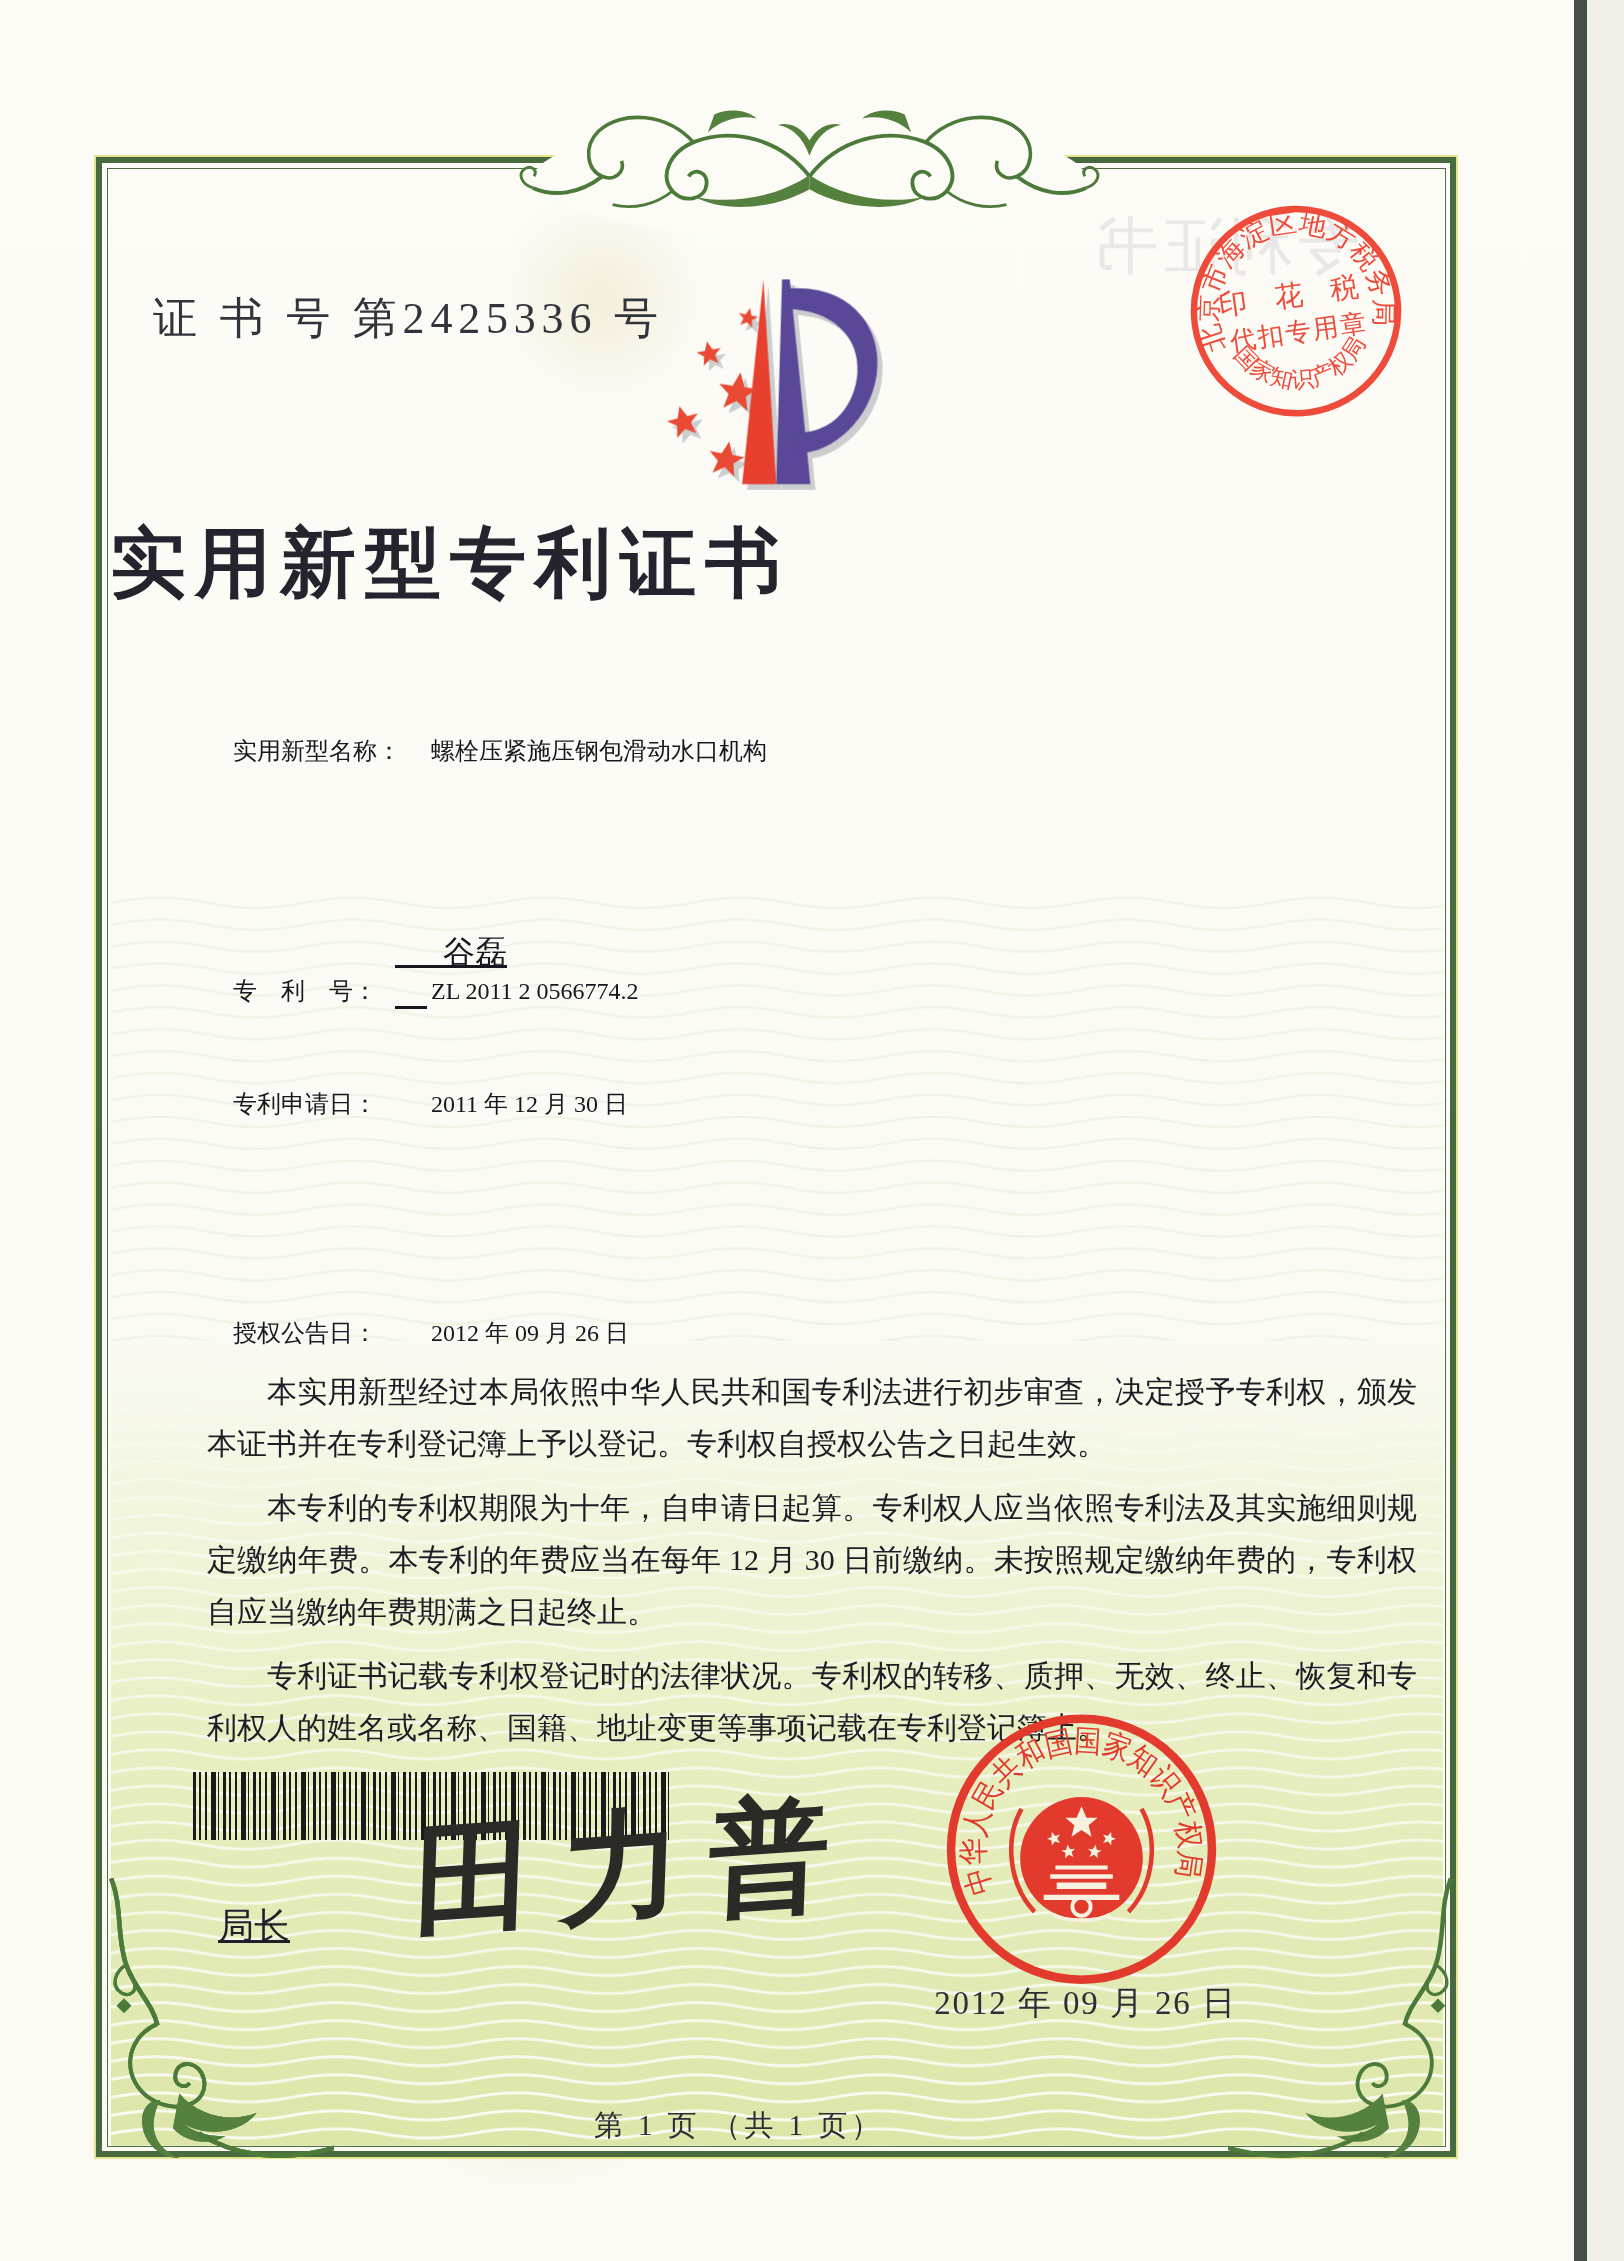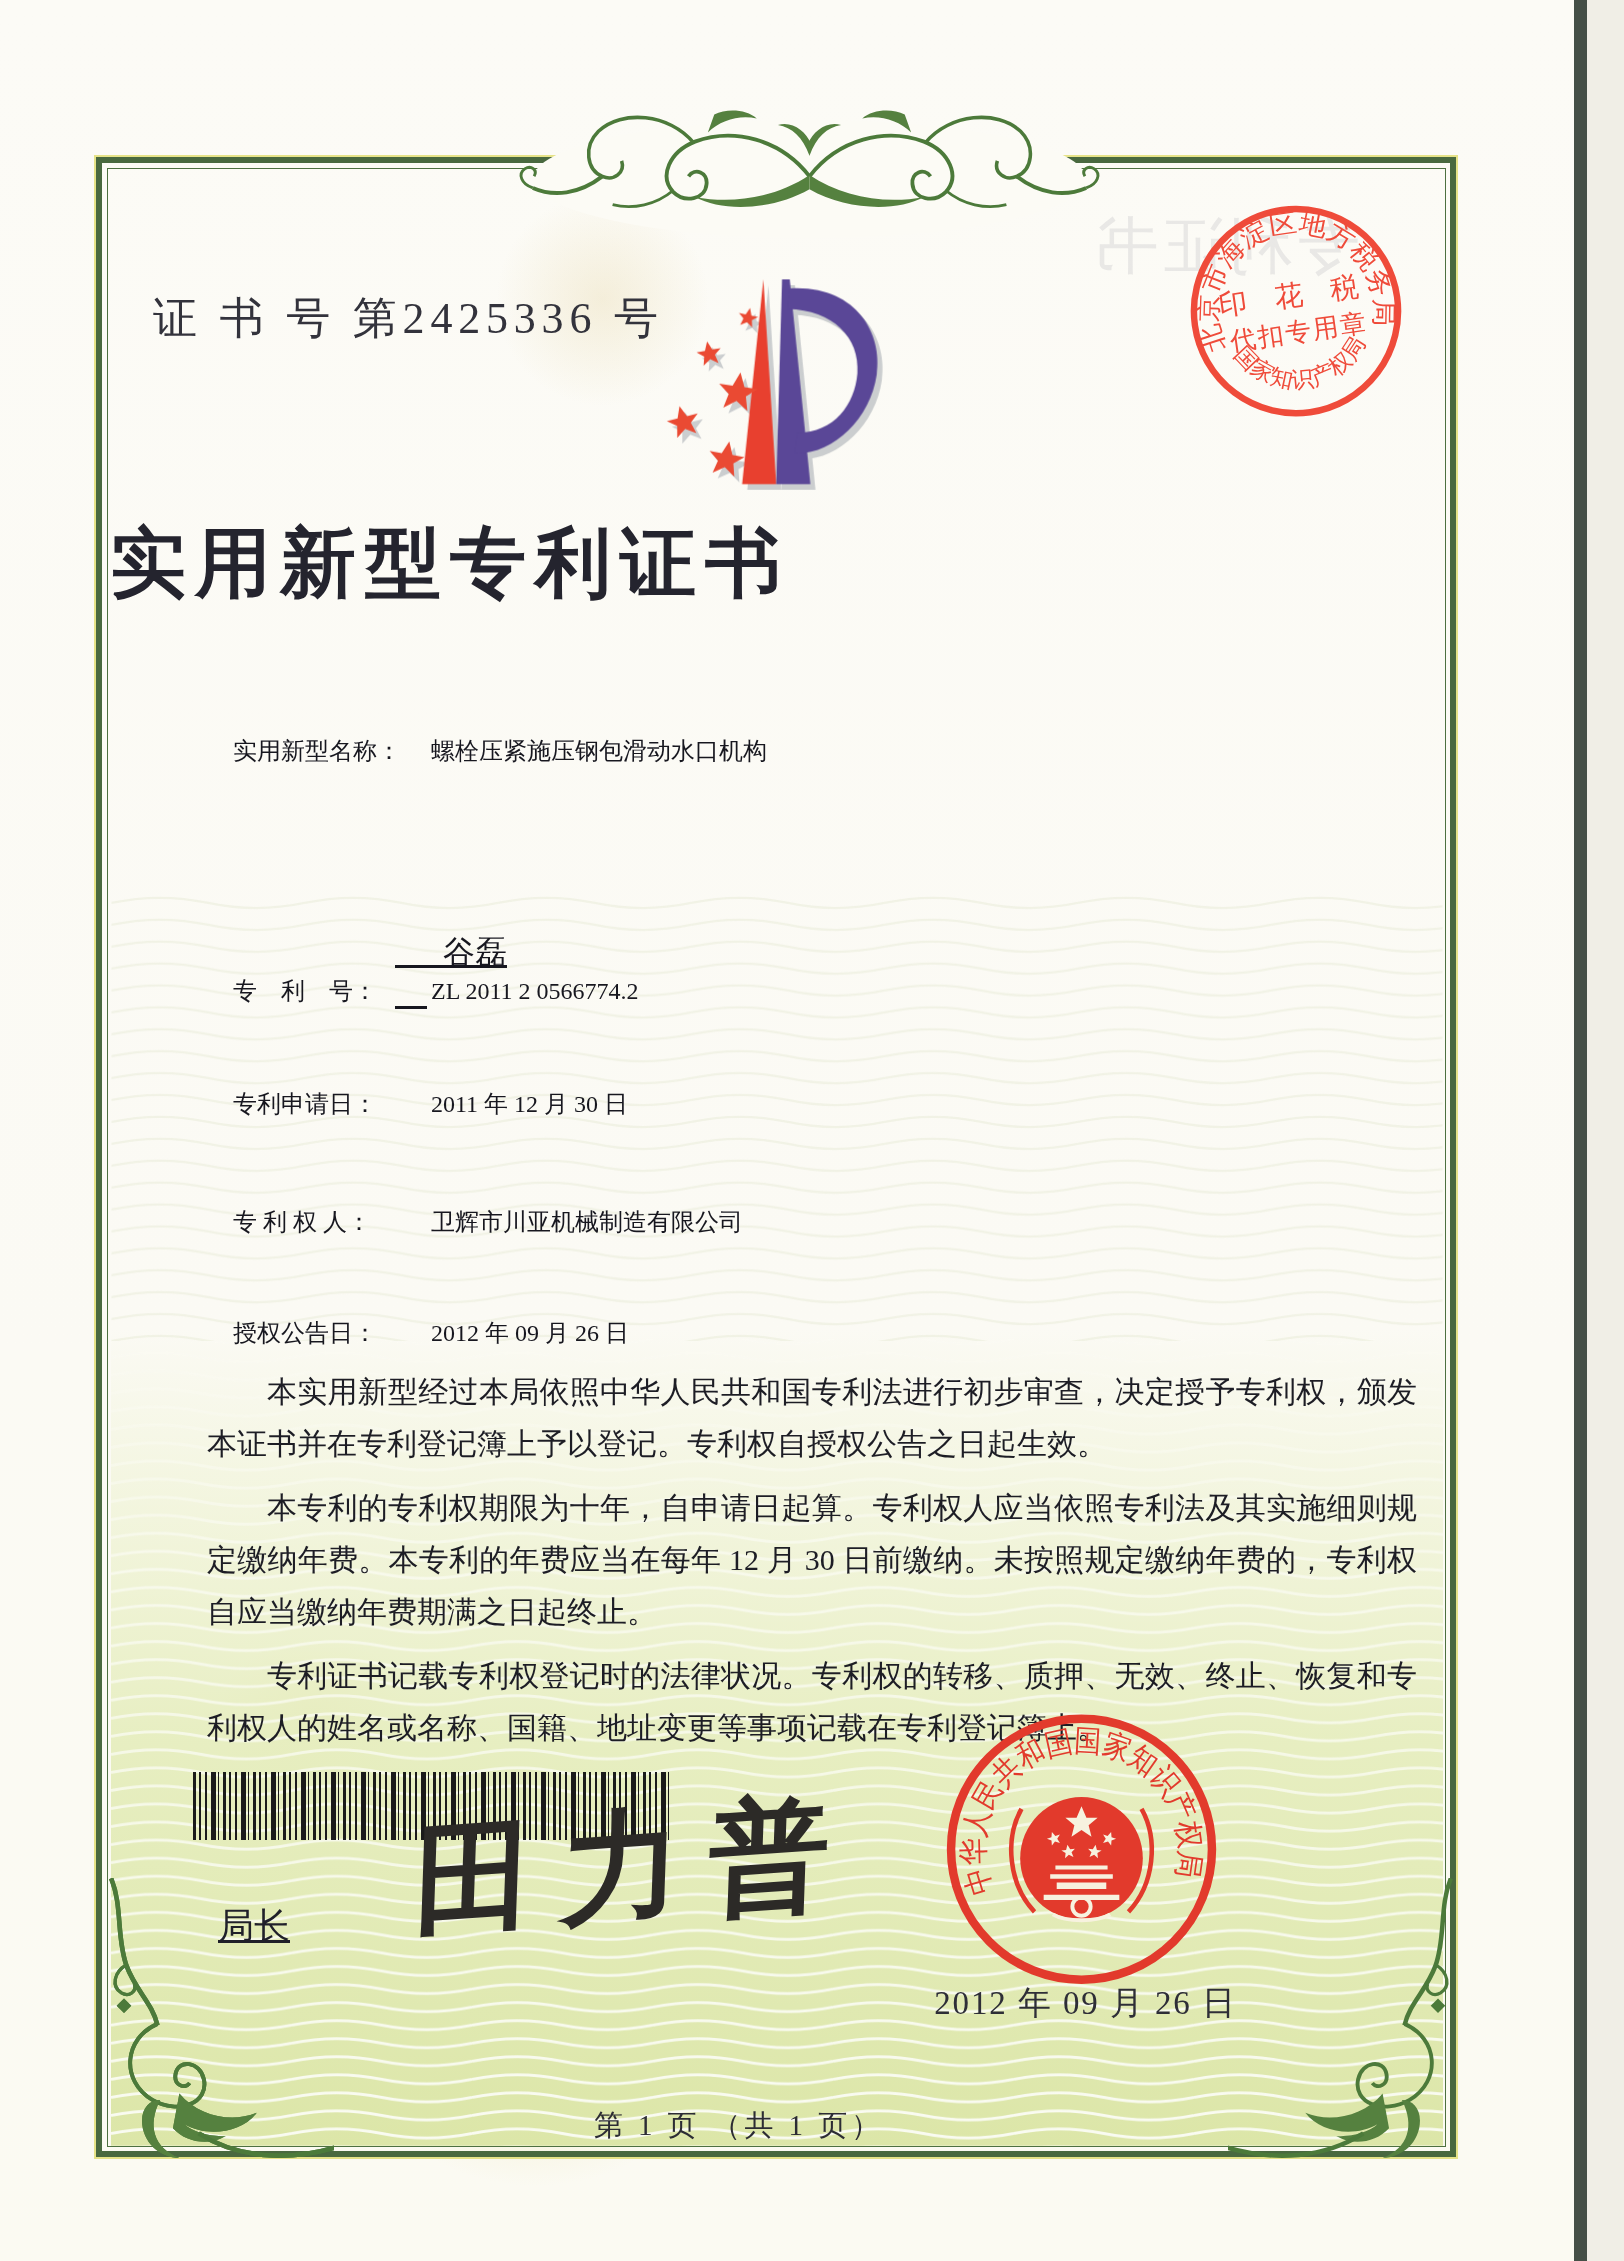--- a/index.html
+++ b/index.html
@@ -202,23 +202,20 @@
       <span class="flabel">实用新型名称：</span><span class="fvalue">螺栓压紧施压钢包滑动水口机构</span>
     </div>
     <div class="f-cont" style="top:894px">
       <span class="fvalue">谷磊</span>
     </div>
     <div class="field" style="top:948px">
       <span class="flabel">专　利　号：</span><span class="fvalue">ZL 2011 2 0566774.2</span>
     </div>
     <div class="field" style="top:1061px">
       <span class="flabel">专利申请日：</span><span class="fvalue">2011 年 12 月 30 日</span>
-    </div>
-    <div class="field" style="top:1179px">
-      <span class="flabel">专 利 权 人：</span><span class="fvalue">卫辉市川亚机械制造有限公司</span>
     </div>
     <div class="field" style="top:1290px">
       <span class="flabel">授权公告日：</span><span class="fvalue">2012 年 09 月 26 日</span>
     </div>
 
     <div class="paras">
       <p>本实用新型经过本局依照中华人民共和国专利法进行初步审查，决定授予专利权，颁发本证书并在专利登记簿上予以登记。专利权自授权公告之日起生效。</p>
       <p>本专利的专利权期限为十年，自申请日起算。专利权人应当依照专利法及其实施细则规定缴纳年费。本专利的年费应当在每年 12 月 30 日前缴纳。未按照规定缴纳年费的，专利权自应当缴纳年费期满之日起终止。</p>
       <p>专利证书记载专利权登记时的法律状况。专利权的转移、质押、无效、终止、恢复和专利权人的姓名或名称、国籍、地址变更等事项记载在专利登记簿上。</p>
     </div>

